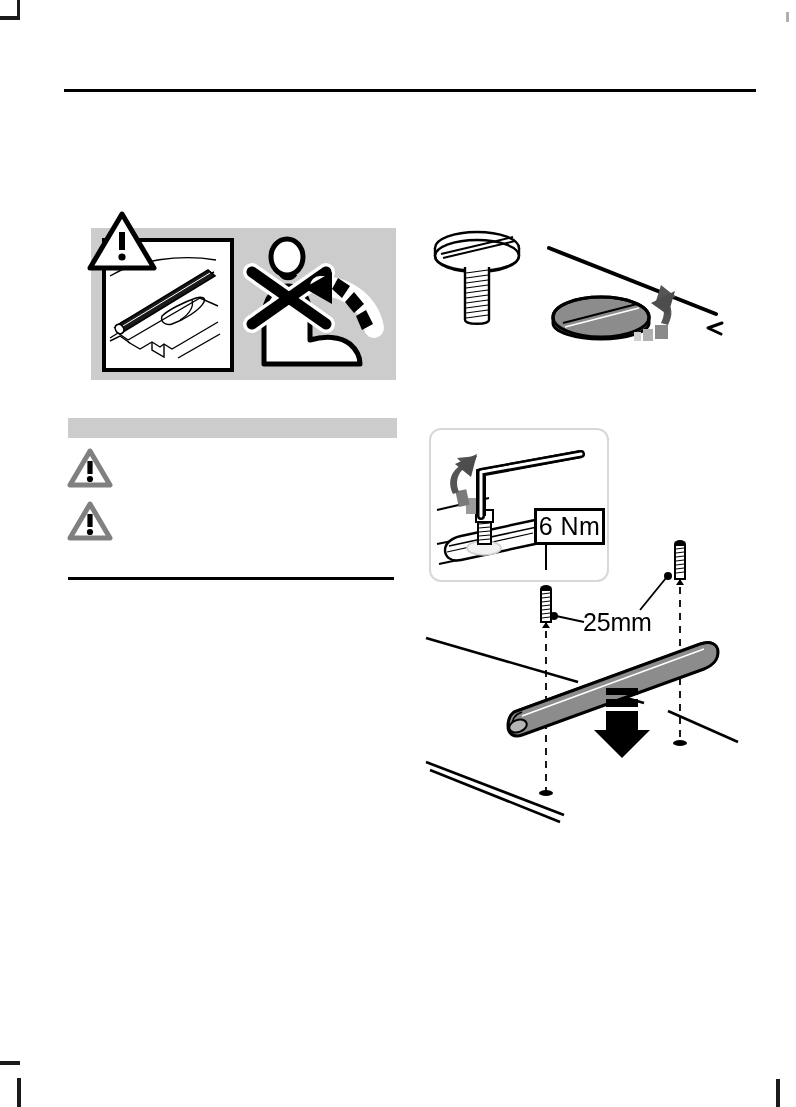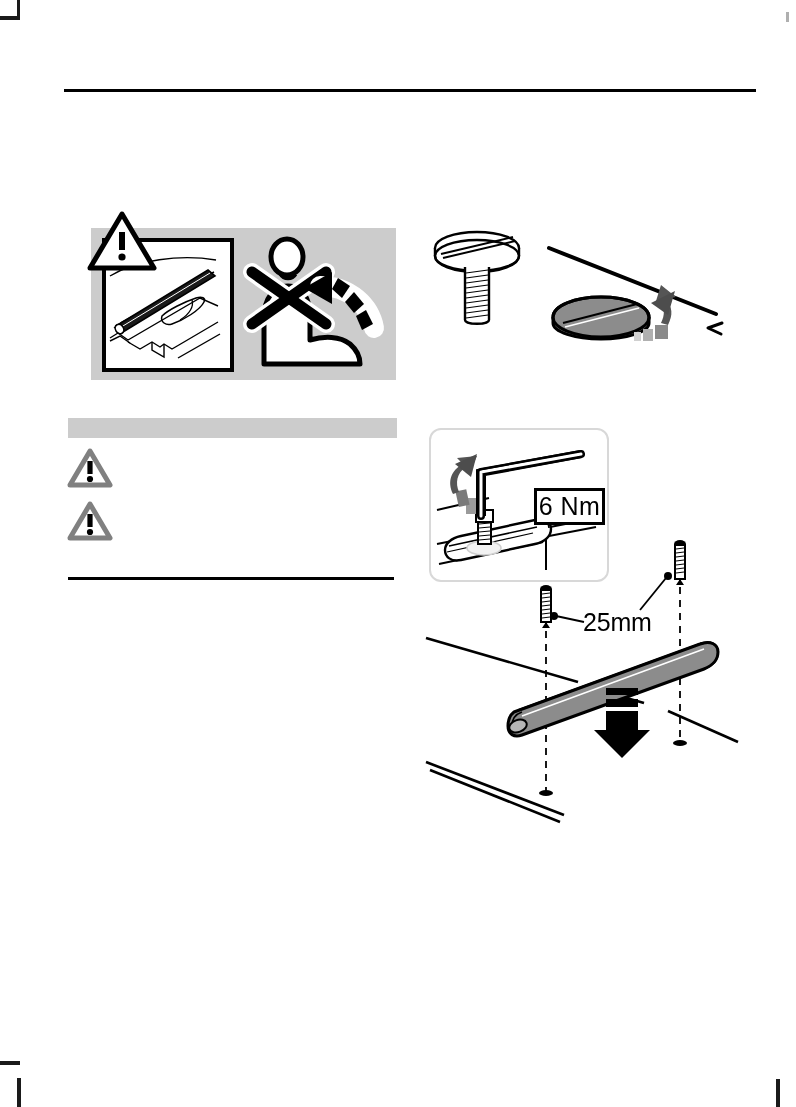--- a/index.html
+++ b/index.html
@@ -207,21 +207,21 @@
 
     <g>
       <rect x="33" y="66" width="10" height="16" fill="#9a9a9a"></rect>
       <rect x="24" y="58" width="11" height="16" fill="#7a7a7a" transform="rotate(-12 30 66)"></rect>
       <path d="M20 62 C14 50 18 38 30 32 L24 26 L44 24 L36 42 L32 36 C24 41 22 51 26 60 Z" fill="#555555"></path>
       <path d="M22 32 L44 22 L38 45 Z" fill="#4d4d4d"></path>
     </g>
   </svg>
 </div>
 
-<div class="nmbox" style="left:534px;top:488px;width:65px;height:31px;">
+<div class="nmbox" style="left:534px;top:508px;width:65px;height:31px;">
   <span>6 Nm</span>
 </div>
 
 <div class="abs" style="left:418px;top:530px;width:362px;height:300px;">
   <svg width="362" height="300" viewBox="0 0 362 300">
 
     <g fill="none" stroke="#000" stroke-width="2.6">
       <path d="M8 108 L160 152"></path>
       <path d="M170 157 L226 173"></path>
       <path d="M250 181 L320 212"></path>

